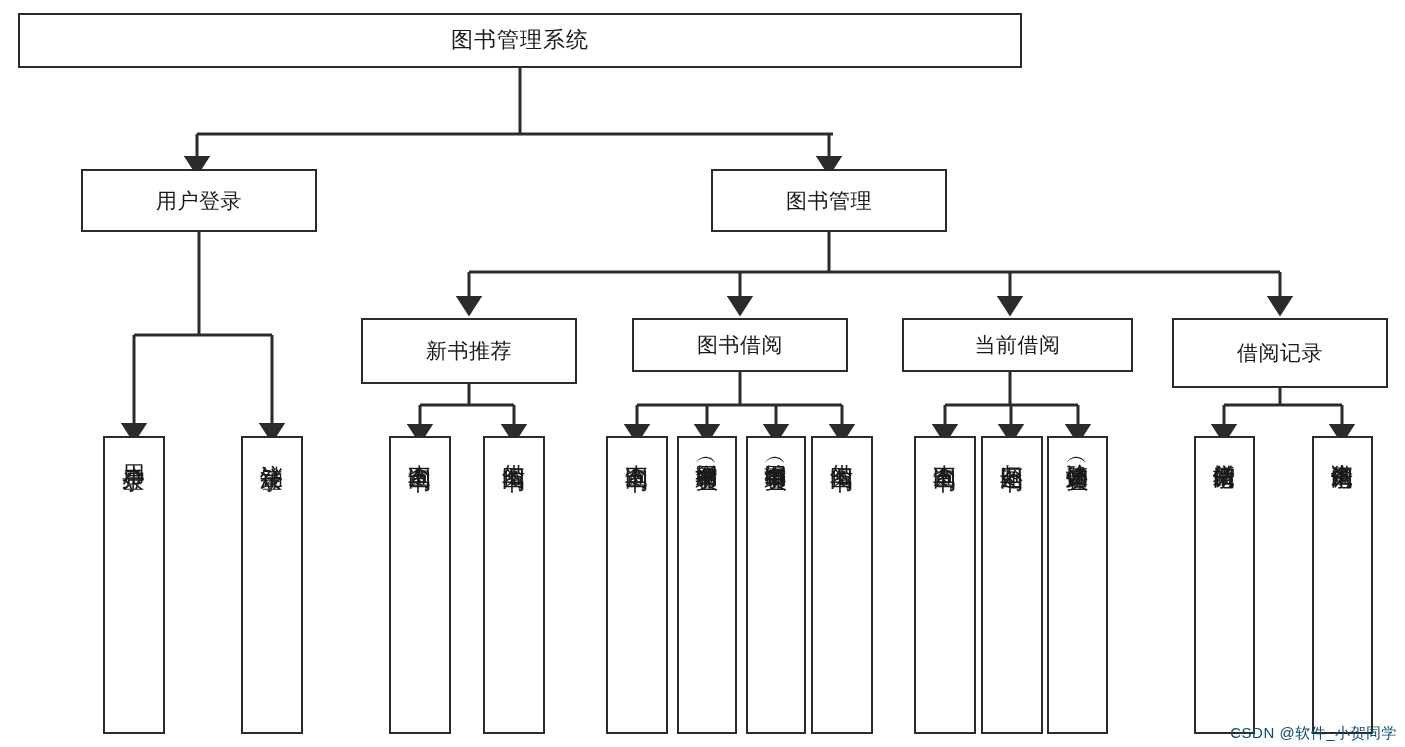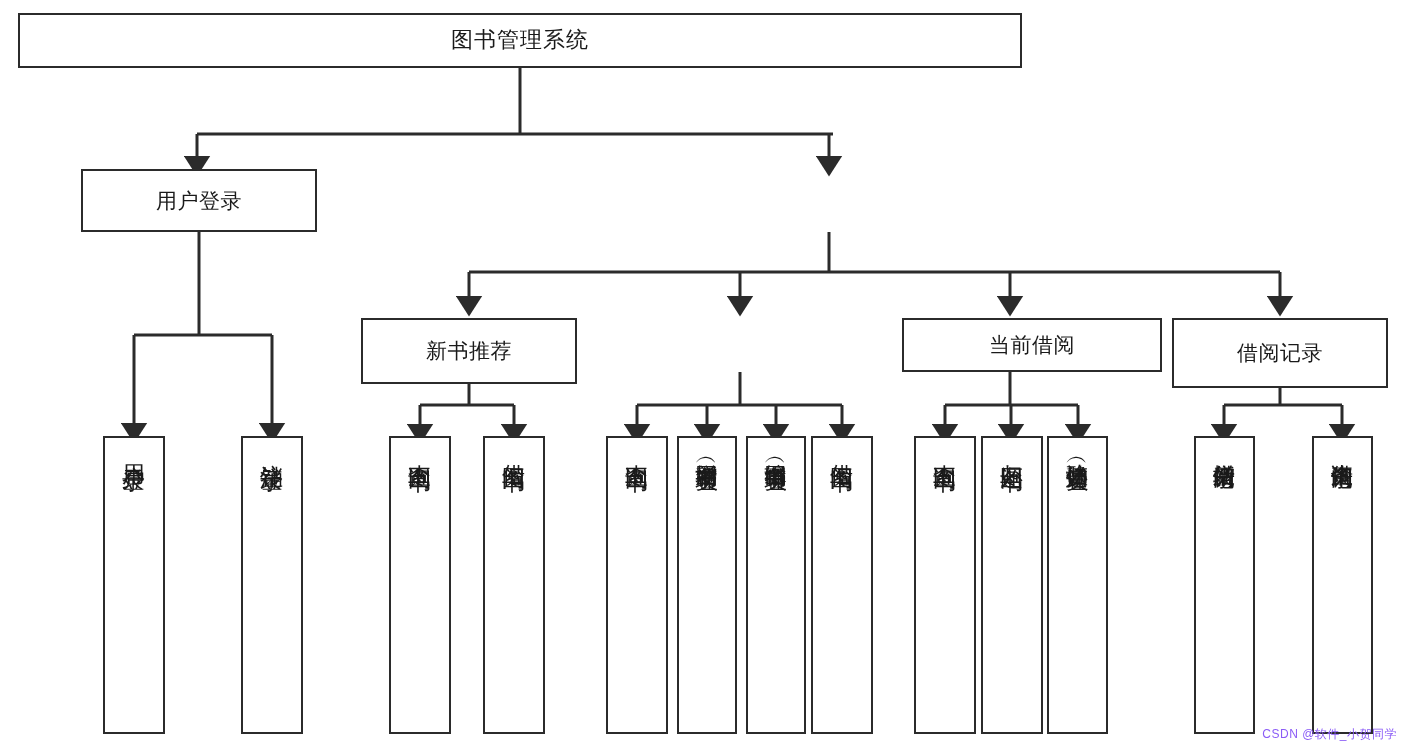--- a/index.html
+++ b/index.html
@@ -62,22 +62,22 @@
     white-space: nowrap;
   }
   .node.v.tall .lbl {
     font-size: 22px;
     letter-spacing: 1px;
   }
   #watermark {
     position: absolute;
     right: 8px;
     bottom: 4px;
-    font-size: 12px;
-    color: #8b5cf6;
+    font-size: 15px;
+    color: #0c4a6e;
     letter-spacing: 0.5px;
     white-space: nowrap;
   }
 </style>
 </head>
 <body>
 
 <div id="canvas">
 
   <svg id="wires" viewBox="0 0 1405 747" xmlns="http://www.w3.org/2000/svg">
@@ -130,25 +130,31 @@
     </g>
   </svg>
 
   <div class="node root h" style="left:18px; top:13px; width:1004px; height:55px;">
     <span class="lbl">图书管理系统</span>
   </div>
 
   <div class="node h" style="left:81px; top:169px; width:236px; height:63px;">
     <span class="lbl">用户登录</span>
   </div>
+  <div class="node h" style="left:711px; top:169px; width:236px; height:63px;">
+    <span class="lbl">图书管理</span>
+  </div>
 
   <div class="node h" style="left:361px; top:318px; width:216px; height:66px;">
     <span class="lbl">新书推荐</span>
   </div>
-  <div class="node h" style="left:902px; top:318px; width:260px; height:54px;">
+  <div class="node h" style="left:632px; top:318px; width:216px; height:54px;">
+    <span class="lbl">图书借阅</span>
+  </div>
+  <div class="node h" style="left:902px; top:318px; width:231px; height:54px;">
     <span class="lbl">当前借阅</span>
   </div>
   <div class="node h" style="left:1172px; top:318px; width:216px; height:70px;">
     <span class="lbl">借阅记录</span>
   </div>
 
   <div class="node v" style="left:103px; top:436px; width:62px; height:298px;">
     <span class="lbl">用户登录</span>
   </div>
   <div class="node v" style="left:241px; top:436px; width:62px; height:298px;">

